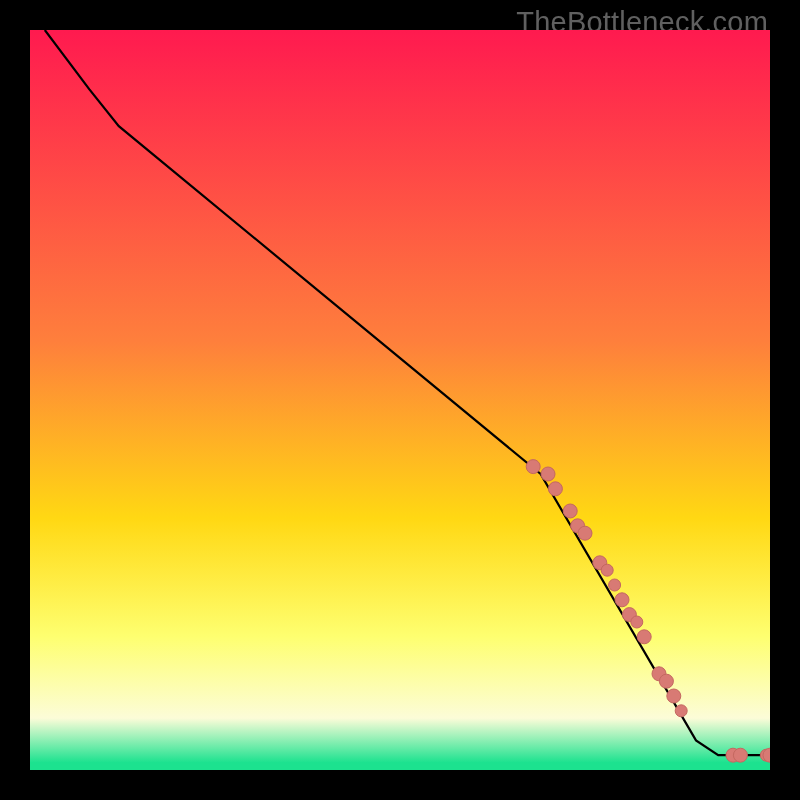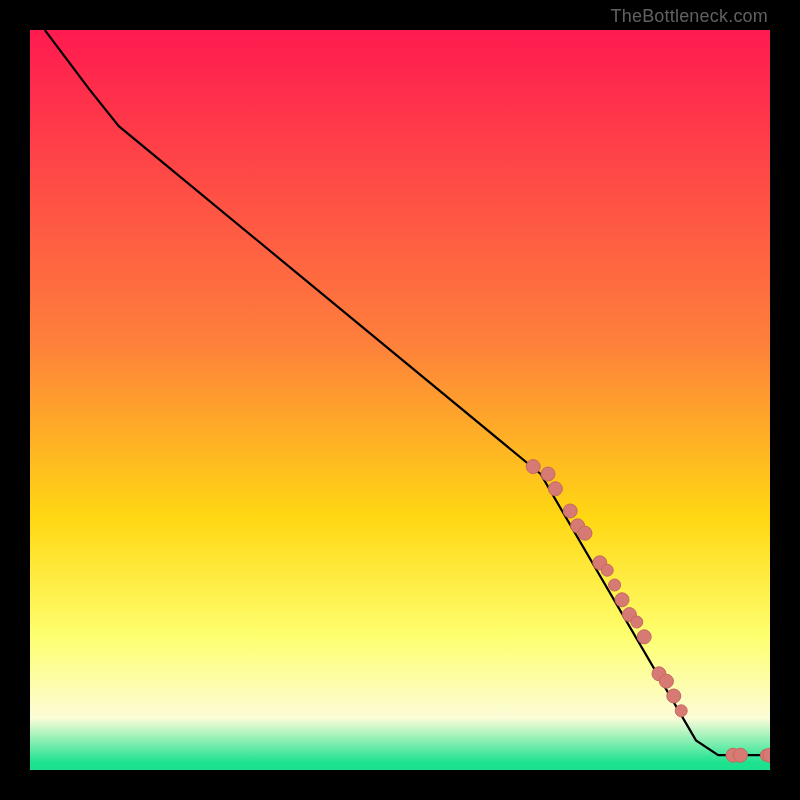--- a/index.html
+++ b/index.html
@@ -21,21 +21,21 @@
     left: 30px;
     top: 30px;
     width: 740px;
     height: 740px;
   }
   .watermark {
     position: absolute;
     top: 6px;
     right: 32px;
     color: #606060;
-    font-size: 18px;
+    font-size: 29px;
     letter-spacing: 0.2px;
     font-weight: 400;
   }
   svg { display: block; }
 </style>
 </head>
 <body>
 
 <div class="frame">
   <div class="watermark">TheBottleneck.com</div>

